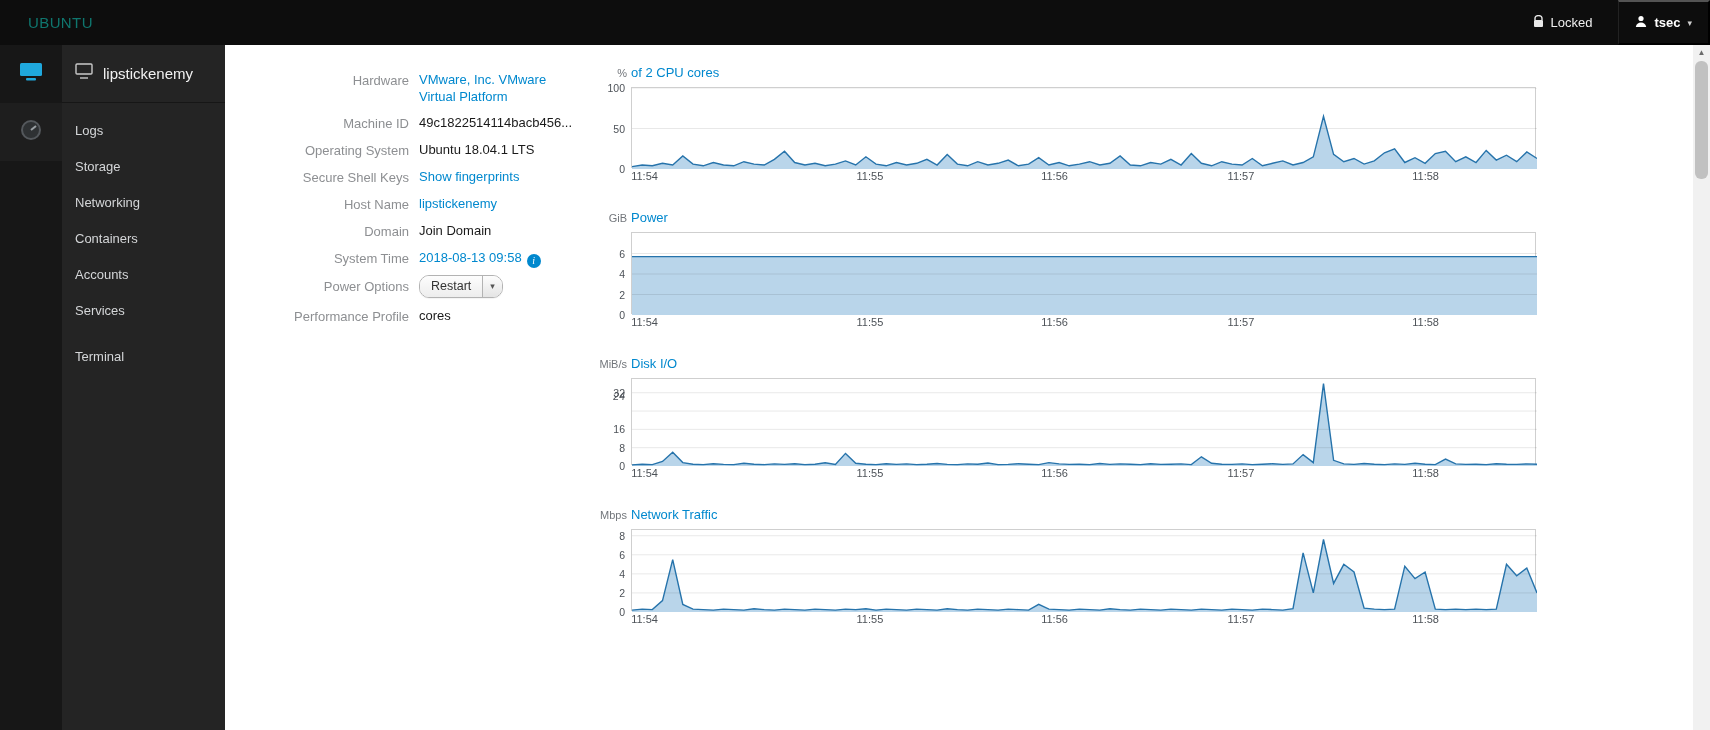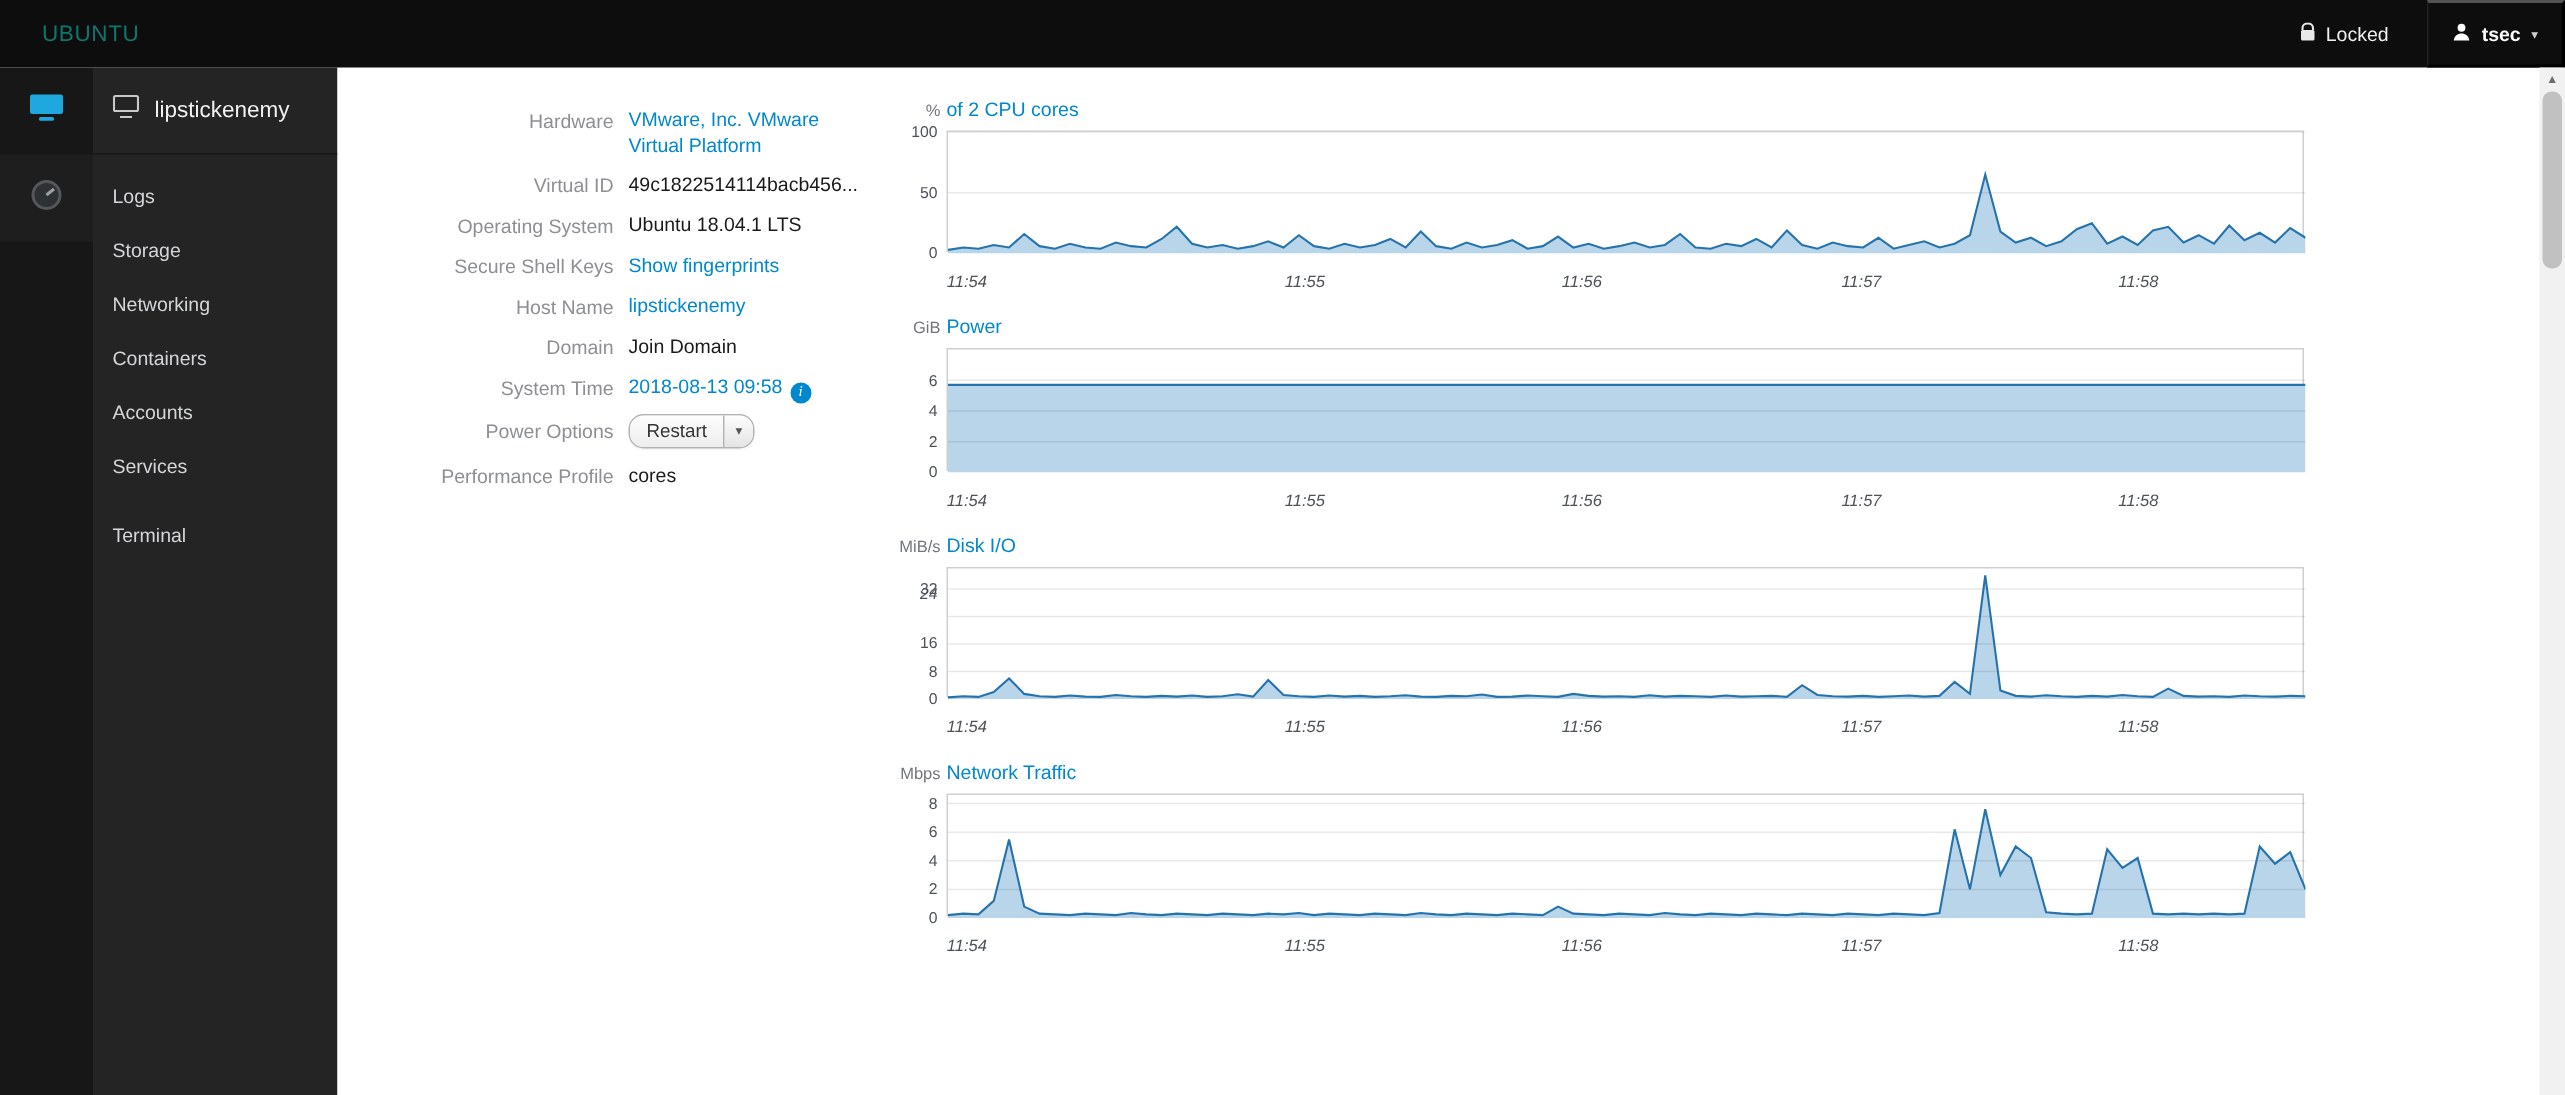--- a/index.html
+++ b/index.html
@@ -59,22 +59,22 @@
   .charts-col { width:945px; flex:none; }
   .chart-block { margin-bottom:24px; }
   .chart-head { display:flex; align-items:baseline; height:18px; margin-bottom:4px; }
   .chart-unit { width:30px; flex:none; text-align:right; margin-right:4px; font-size:11px; color:#72767b; }
   .chart-title { font-size:13px; }
   .chart-body { display:flex; }
   .chart-ylabels { width:34px; flex:none; position:relative; }
   .chart-ylabels span { position:absolute; right:6px; font-size:10.5px; color:#4d5258; line-height:12px; }
   .chart-plot { width:905px; flex:none; border:1px solid #cfcfcf; background:#fff; position:relative; }
   .chart-xlabels { margin-left:34px; width:905px; position:relative; height:16px; margin-top:2px; }
-  .chart-xlabels span { position:absolute; top:12px; transform:translateX(-50%);
-    font-size:11px; color:#4d5258; white-space:nowrap;font-style:italic; }
+  .chart-xlabels span { position:absolute; top:0; transform:translateX(-50%);
+    font-size:11px; color:#4d5258; white-space:nowrap; }
 
   
   .scrollbar { position:absolute; right:0; top:45px; width:17px; height:685px; background:#f1f1f1; z-index:20; }
   .scroll-arrow { display:block; text-align:center; font-size:8px; color:#6b6b6b; padding-top:3px; height:15px; cursor:pointer; }
   .scroll-thumb { position:absolute; left:2px; top:16px; width:13px; height:118px; background:#c1c1c1; border-radius:6px; cursor:pointer; }
 </style>
 </head>
 <body>
 
 <header class="topbar">
@@ -144,21 +144,21 @@
     </nav>
   </aside>
 
   <main class="main">
 
     <section class="info-col">
       <div class="info-grid">
         <div class="info-label">Hardware</div>
         <div class="info-value"><a class="link val-wrap">VMware, Inc. VMware Virtual Platform</a></div>
 
-        <div class="info-label">Virtual ID</div>
+        <div class="info-label">Machine ID</div>
         <div class="info-value">49c1822514114bacb456...</div>
 
         <div class="info-label">Operating System</div>
         <div class="info-value">Ubuntu 18.04.1 LTS</div>
 
         <div class="info-label">Secure Shell Keys</div>
         <div class="info-value"><a class="link">Show fingerprints</a></div>
 
         <div class="info-label">Host Name</div>
         <div class="info-value"><a class="link">lipstickenemy</a></div>

